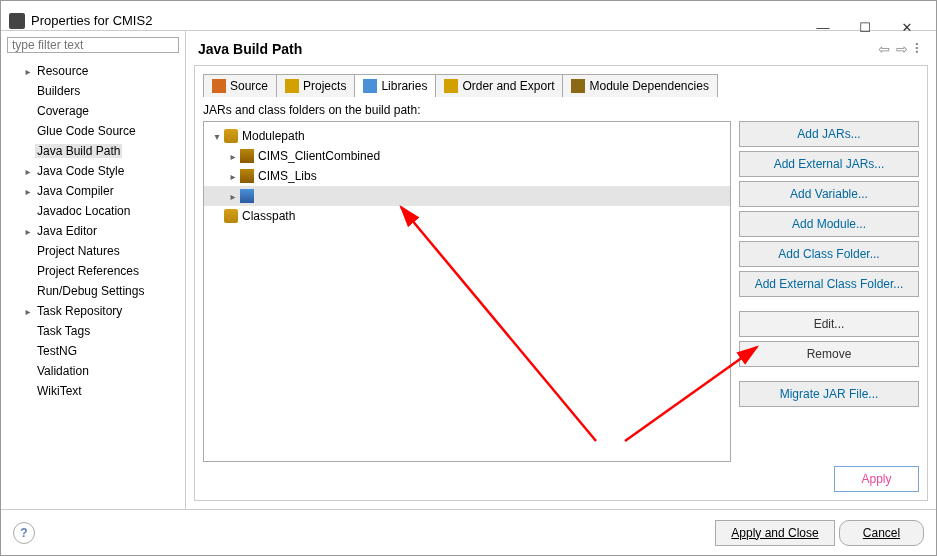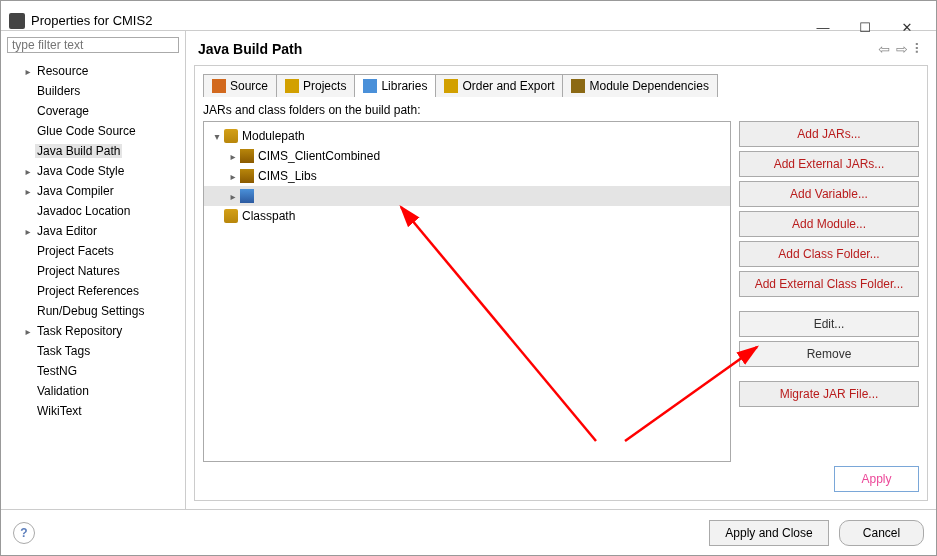--- a/index.html
+++ b/index.html
@@ -27,27 +27,27 @@
   .tabs { display:flex; border:1px solid #aaa; border-bottom:none; width:fit-content;}
   .tab { display:flex; align-items:center; gap:4px; padding:4px 8px; border-right:1px solid #aaa; background:#f4f4f4; position:relative;}
   .tab:last-child{border-right:none;}
   .tab.active { background:#fff; }
   .tab .ticon { width:14px; height:14px; display:inline-block;}
   .caption { margin:6px 0 4px 0;}
   .body-row { flex:1; display:flex; gap:8px;}
   .tree-panel { flex:1; border:1px solid #aaa; background:#fff; padding:4px 0; overflow:auto;}
   .btn-col { width:180px; display:flex; flex-direction:column; gap:4px;}
   .btn-col button { height:26px; border:1px solid #aaa; background:#f2f2f2; color:#333; cursor:pointer;}
-  .btn-col button.disabled { background:#eee; color:#b91c1c; }
+  .btn-col button.disabled { background:#eee; color:#0369a1; }
   .btn-col .spacer { height:6px;}
   .apply-row { display:flex; justify-content:flex-end; padding:4px 0 0 0;}
   .apply-row button { width:85px; height:26px; border:1px solid #7aa7d8; background:#fff; color:#ec4899;}
   .footer { height:46px; border-top:1px solid #ccc; display:flex; align-items:center; padding:0 12px;}
   .footer .help { width:22px; height:22px; border:1px solid #aaa; border-radius:50%; display:flex; align-items:center; justify-content:center; color:#5c7ebc; font-weight:bold;}
-  .footer .actions { margin-left:auto; display:flex; gap:10px;}
+  .footer .actions { margin-left:auto; display:flex; gap:4px;text-decoration:underline;}
   .footer .actions button { width:120px; height:26px; border:1px solid #aaa; background:#f2f2f2;}
   .footer .actions button.cancel{ width:85px;border-radius:10px;}
   .jp-item { display:flex; align-items:center; height:20px; padding-left:6px;}
   .jp-item .arrow{width:14px;text-align:center;color:#666;font-size:10px;}
   .jp-item.level1{padding-left:22px;}
   .jp-item.selected { background:#e4e4e4;}
   .ico-key{display:inline-block;width:14px;height:14px;margin-right:4px;background:linear-gradient(#d4a017,#b8860b);border-radius:2px;}
   .ico-jar{display:inline-block;width:14px;height:14px;margin-right:4px;background:linear-gradient(#b8860b,#8b5a00);}
   .ico-lib{display:inline-block;width:14px;height:14px;margin-right:4px;background:linear-gradient(#4a90d9,#2c5aa0);}
   svg.arrows{position:absolute; pointer-events:none;}
@@ -101,24 +101,20 @@
         <div class="tree-item level1">
           <span class="arrow"></span>
           <span class="lbl">Javadoc Location</span>
         </div>
         <div class="tree-item level1">
           <span class="arrow">▸</span>
           <span class="lbl">Java Editor</span>
         </div>
         <div class="tree-item level1">
           <span class="arrow"></span>
-          <span class="lbl">Project Facets</span>
-        </div>
-        <div class="tree-item level1">
-          <span class="arrow"></span>
           <span class="lbl">Project Natures</span>
         </div>
         <div class="tree-item level1">
           <span class="arrow"></span>
           <span class="lbl">Project References</span>
         </div>
         <div class="tree-item level1">
           <span class="arrow"></span>
           <span class="lbl">Run/Debug Settings</span>
         </div>

